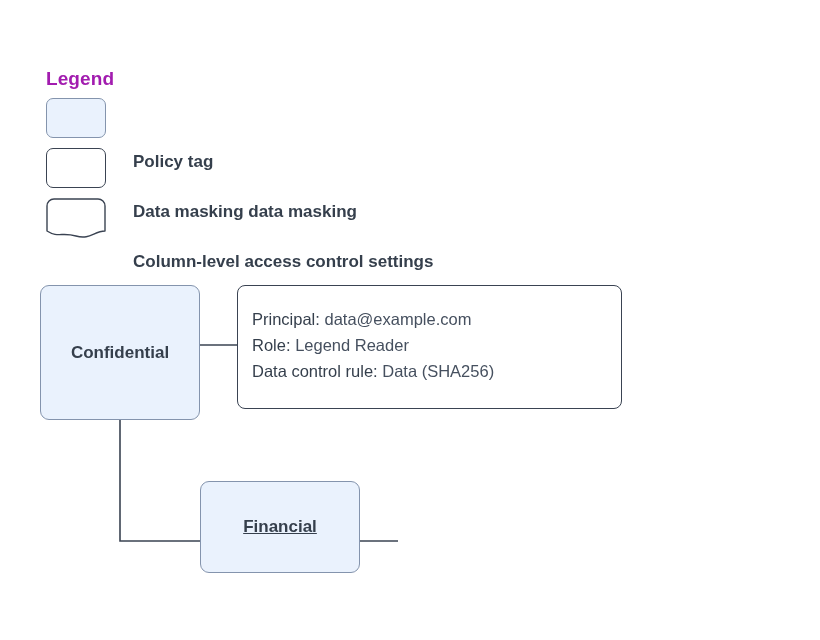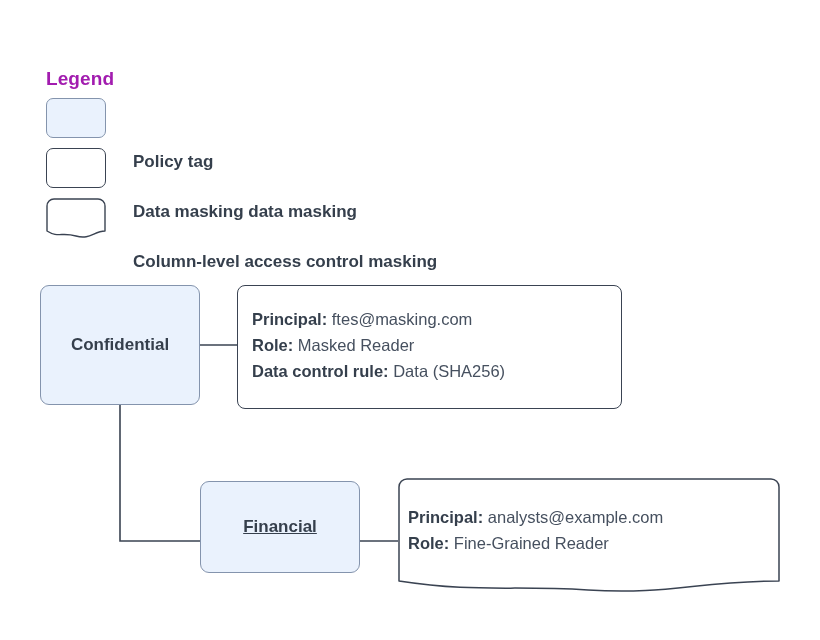--- a/index.html
+++ b/index.html
@@ -80,21 +80,21 @@
     align-items: center;
     justify-content: center;
     font-size: 17px;
     font-weight: bold;
     color: #353f4c;
   }
   #node-confidential {
     left: 40px;
     top: 285px;
     width: 160px;
-    height: 120px;
+    height: 135px;
   }
   #node-financial {
     left: 200px;
     top: 481px;
     width: 160px;
     height: 92px;
     text-decoration: underline;
   }
 
   
@@ -133,21 +133,21 @@
   #detail-confidential .detail-text {
     left: 14px;
     top: 20px;
   }
   #detail-financial .detail-text {
     left: 10px;
     top: 26px;
   }
   .detail-text b {
     color: #353f4c;
-    font-weight: bold;
+    font-weight: normal;
   }
   .detail-line { display: block; }
 
   
   #connectors {
     position: absolute;
     left: 0;
     top: 0;
     width: 820px;
     height: 640px;
@@ -175,21 +175,21 @@
     <div class="legend-label">Data masking data masking</div>
   </div>
 
   <div class="legend-row" style="top:198px;">
     <div class="swatch">
       <svg width="60" height="44" viewBox="0 0 60 44">
         <path d="M 1,8 A 7,7 0 0 1 8,1 L 52,1 A 7,7 0 0 1 59,8 L 59,33
                  C 48,33 44,42 30,38 C 16,34 12,40 1,33 Z" fill="#ffffff" stroke="#3a4352" stroke-width="1.4" stroke-linejoin="round" stroke-linecap="round"></path>
       </svg>
     </div>
-    <div class="legend-label">Column-level access control masking</div>
+    <div class="legend-label">Column-level access control settings</div>
   </div>
 
   <svg id="connectors">
 
     <line x1="200" y1="345" x2="237" y2="345" stroke="#3a4352" stroke-width="1.6"></line>
 
     <polyline points="120,405 120,541 200,541" fill="none" stroke="#3a4352" stroke-width="1.6"></polyline>
 
     <line x1="360" y1="541" x2="398" y2="541" stroke="#3a4352" stroke-width="1.6"></line>
   </svg>
@@ -199,43 +199,27 @@
   </div>
 
   <div class="node" id="node-financial">
     <span>Financial</span>
   </div>
 
   <div class="detail-box" id="detail-confidential">
     <div class="detail-text">
       <span class="detail-line">
         <b>Principal:</b>
-        <span>ftes@masking.com</span>
+        <span>data@example.com</span>
       </span>
       <span class="detail-line">
         <b>Role:</b>
-        <span>Masked Reader</span>
+        <span>Legend Reader</span>
       </span>
       <span class="detail-line">
         <b>Data control rule:</b>
         <span>Data (SHA256)</span>
       </span>
     </div>
   </div>
 
-  <div class="detail-box" id="detail-financial">
-    <svg class="note-svg" width="382" height="120" viewBox="0 0 382 120">
-      <path d="M 1,9 A 8,8 0 0 1 9,1 L 373,1 A 8,8 0 0 1 381,9 L 381,103
-               C 300,103 270,117 190,112 C 110,107 80,115 1,103 Z" fill="#ffffff" stroke="#3a4352" stroke-width="1.5" stroke-linejoin="round" stroke-linecap="round"></path>
-    </svg>
-    <div class="detail-text">
-      <span class="detail-line">
-        <b>Principal:</b>
-        <span>analysts@example.com</span>
-      </span>
-      <span class="detail-line">
-        <b>Role:</b>
-        <span>Fine-Grained Reader</span>
-      </span>
-    </div>
-  </div>
 
 </div>
 
 </body></html>

